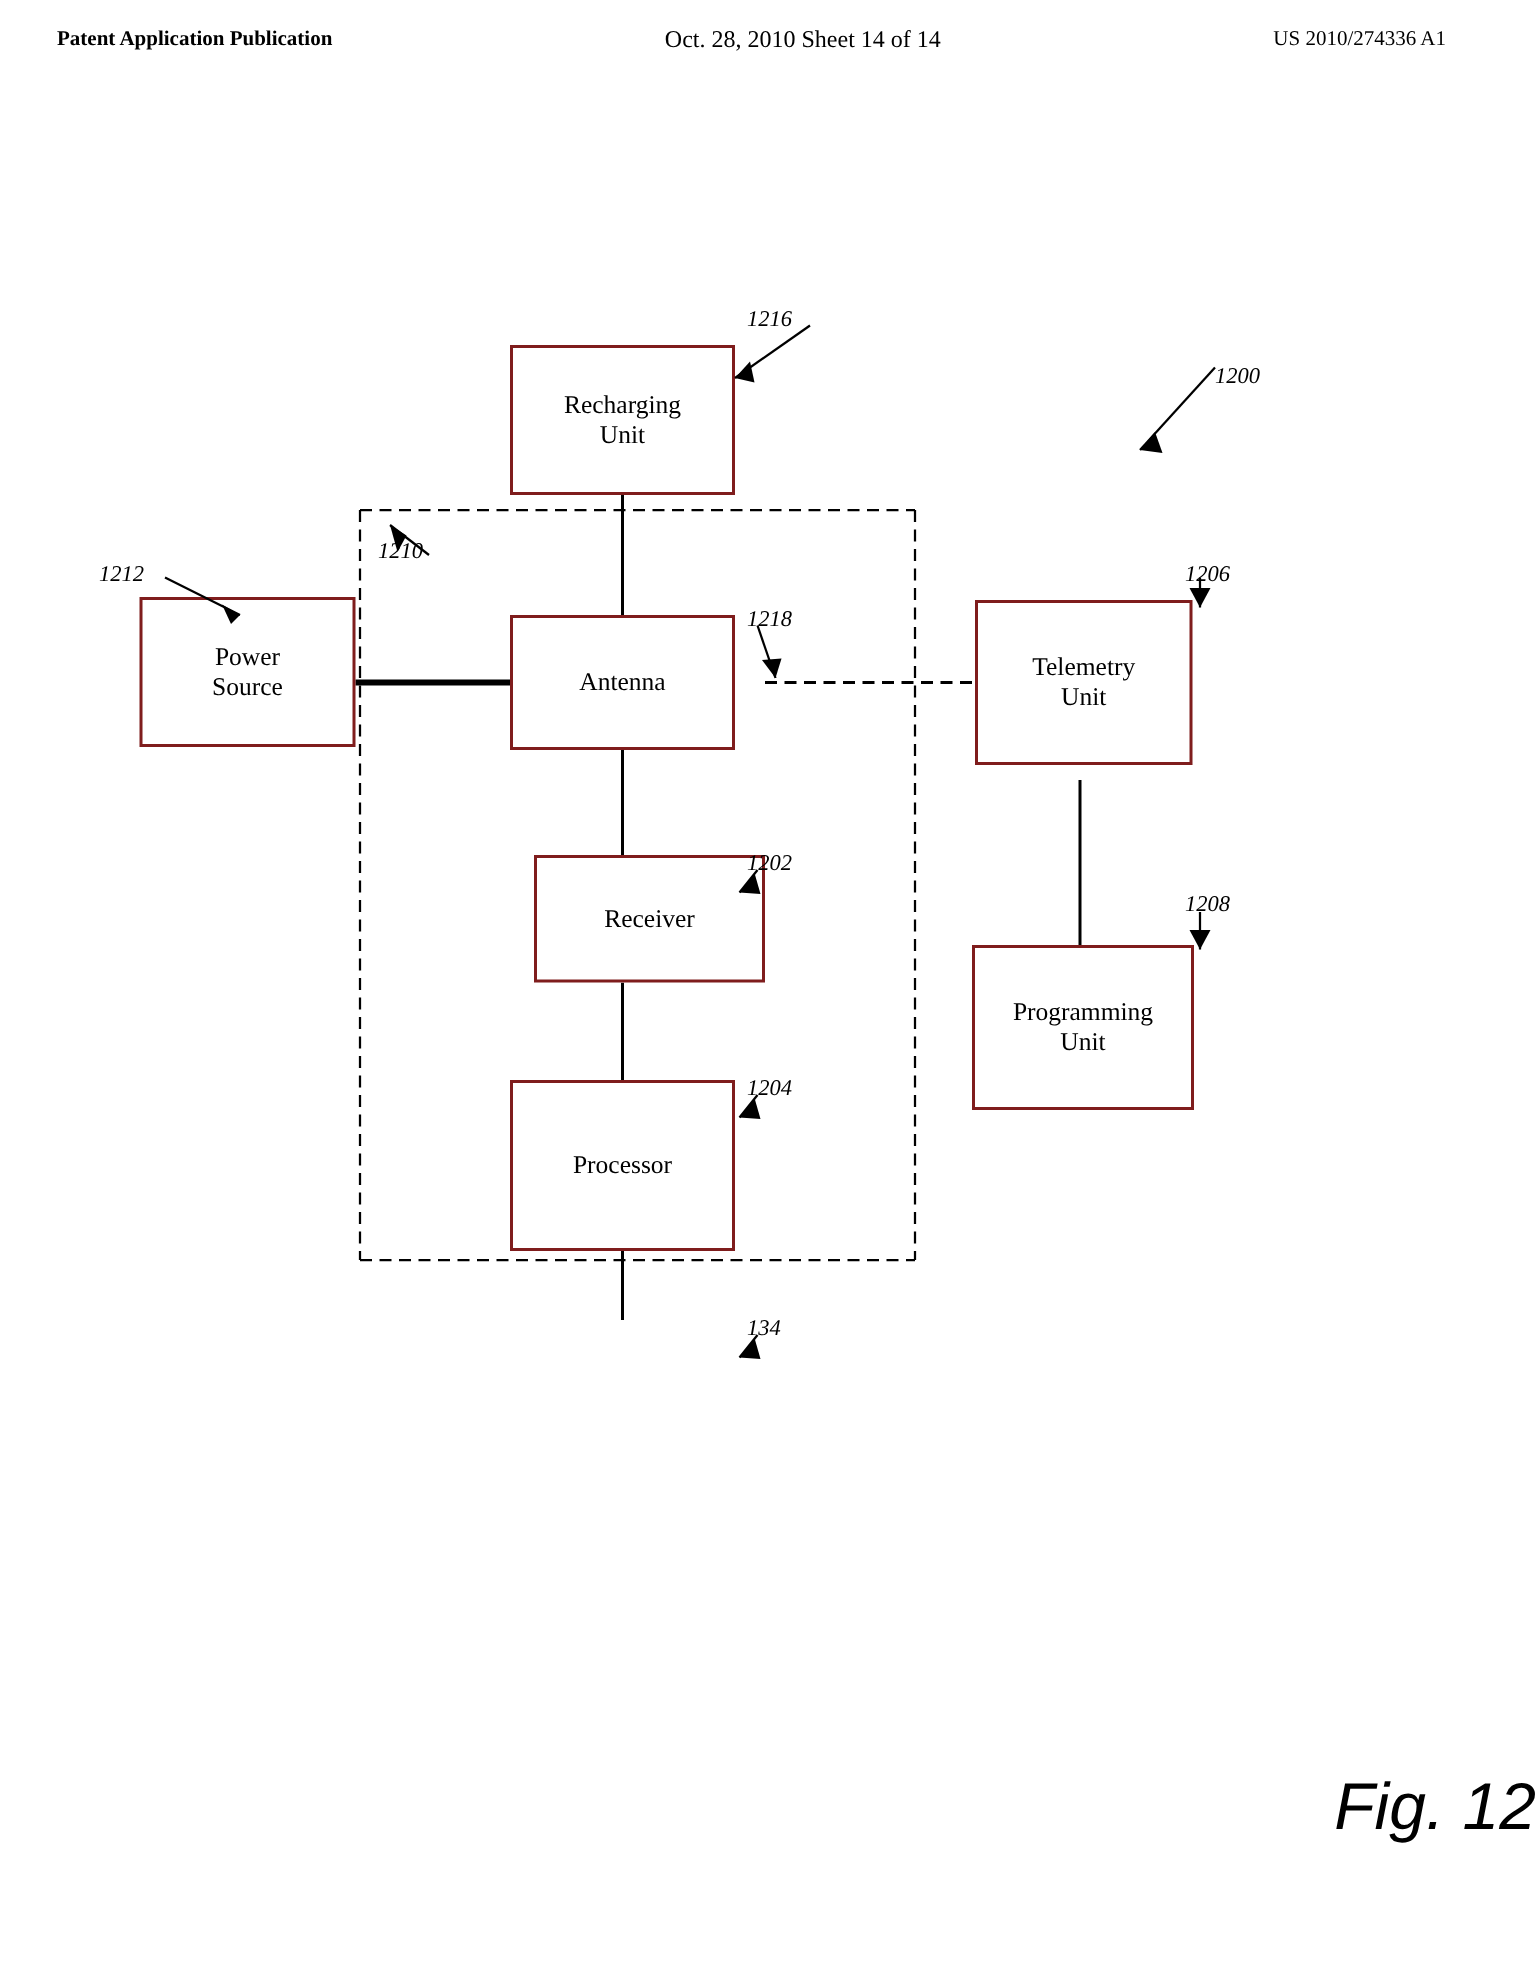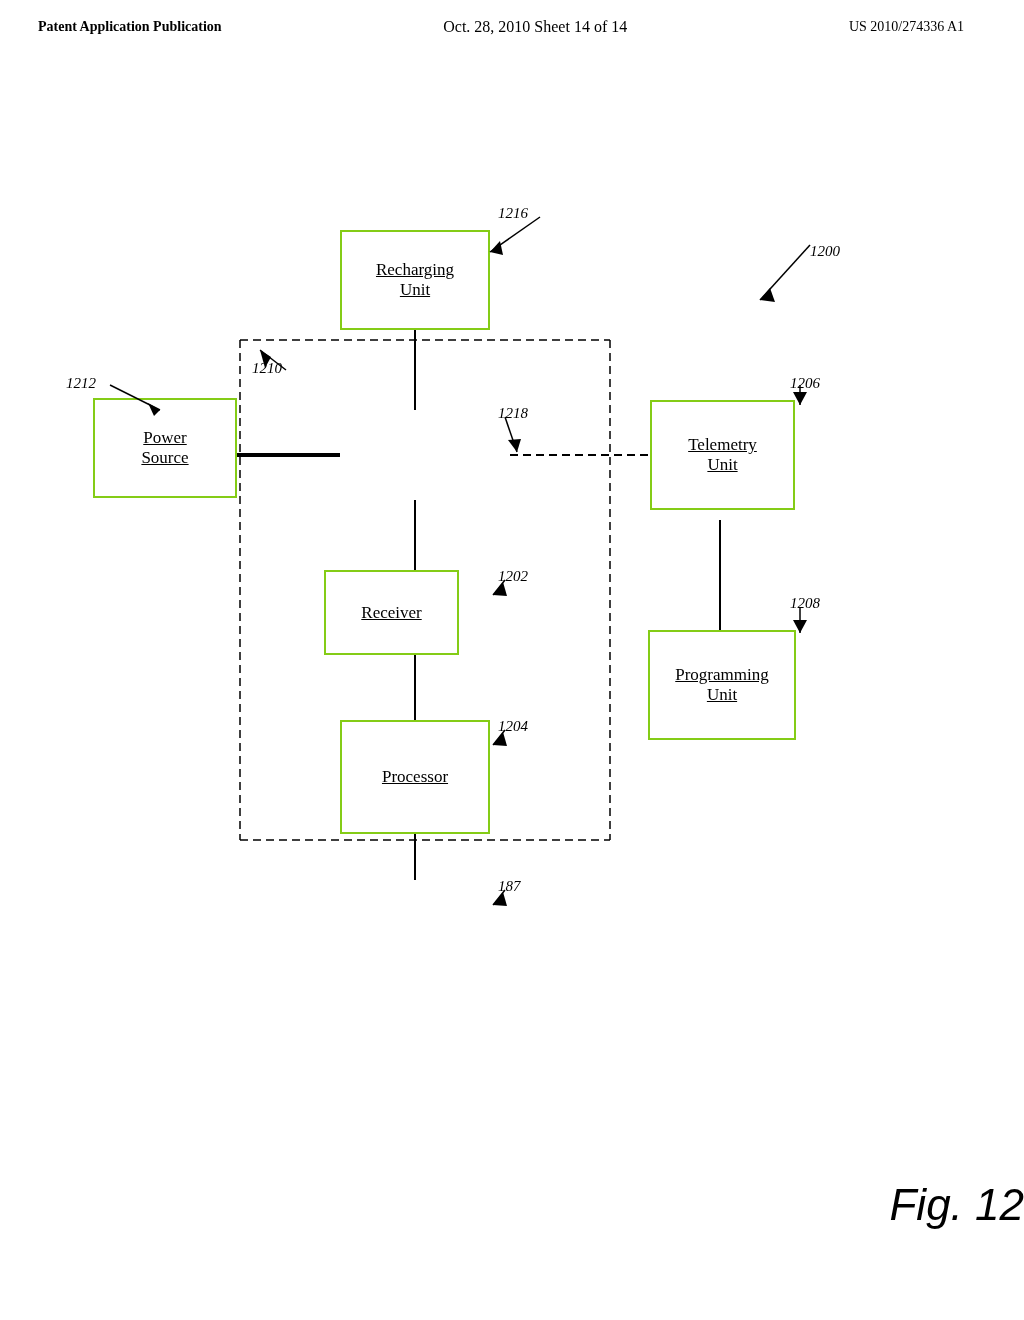--- a/index.html
+++ b/index.html
@@ -40,28 +40,27 @@
     .diagram-area {
       position: absolute;
       top: 100px;
       left: 0;
       width: 1024px;
       height: 900px;
     }
 
     .box {
       position: absolute;
-      border: 2px solid #84cc16;
+      border: 2px solid #7f1d1d;
       display: flex;
       align-items: center;
       justify-content: center;
       text-align: center;
       font-size: 17px;
       background: #fff;
-      text-decoration: underline;
     }
 
     
     .label {
       position: absolute;
       font-style: italic;
       font-size: 15px;
       font-family: 'Times New Roman', Times, serif;
     }
 
@@ -127,27 +126,30 @@
   <div class="box" style="left: 340px; top: 130px; width: 150px; height: 100px;">
     <span style="white-space: pre-line;">Recharging
 Unit</span>
   </div>
 
   <div class="box" style="left: 93px; top: 298px; width: 144px; height: 100px;">
     <span style="white-space: pre-line;">Power
 Source</span>
   </div>
 
+  <div class="box" style="left: 340px; top: 310px; width: 150px; height: 90px;">
+    <span>Antenna</span>
+  </div>
 
   <div class="box" style="left: 650px; top: 300px; width: 145px; height: 110px;">
     <span style="white-space: pre-line;">Telemetry
 Unit</span>
   </div>
 
-  <div class="box" style="left: 324px; top: 470px; width: 135px; height: 85px;">
+  <div class="box" style="left: 356px; top: 470px; width: 154px; height: 85px;">
     <span>Receiver</span>
   </div>
 
   <div class="box" style="left: 648px; top: 530px; width: 148px; height: 110px;">
     <span style="white-space: pre-line;">Programming
 Unit</span>
   </div>
 
   <div class="box" style="left: 340px; top: 620px; width: 150px; height: 114px;">
     <span>Processor</span>
@@ -165,21 +167,21 @@
   <div class="label" style="left: 498px; top: 305px;">1218</div>
 
   <div class="label" style="left: 790px; top: 275px;">1206</div>
 
   <div class="label" style="left: 498px; top: 468px;">1202</div>
 
   <div class="label" style="left: 790px; top: 495px;">1208</div>
 
   <div class="label" style="left: 498px; top: 618px; text-align: center;">1204</div>
 
-  <div class="label" style="left: 498px; top: 778px;">187</div>
+  <div class="label" style="left: 498px; top: 778px;">134</div>
 
   <svg style="position:absolute;top:0;left:0;width:100%;height:100%;pointer-events:none;">
     <line x1="110" y1="285" x2="160" y2="310" stroke="#000" stroke-width="1.5"></line>
     <polygon points="160,310 148,303 154,316" fill="#000"></polygon>
   </svg>
 
   <svg style="position:absolute;top:0;left:0;width:100%;height:100%;pointer-events:none;">
     <line x1="540" y1="117" x2="490" y2="152" stroke="#000" stroke-width="1.5"></line>
     <polygon points="490,152 500,141 503,155" fill="#000"></polygon>
   </svg>

